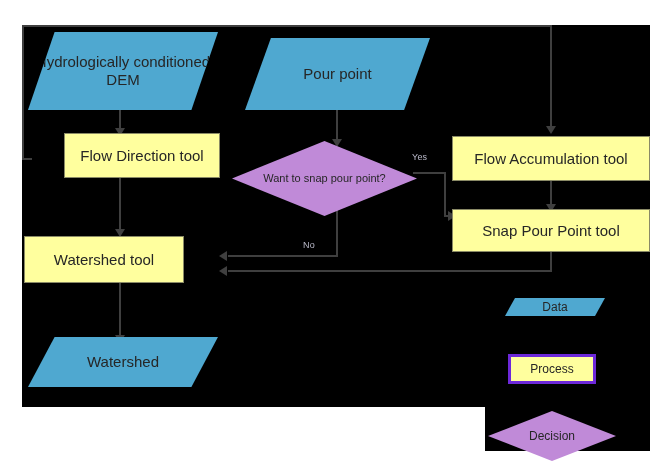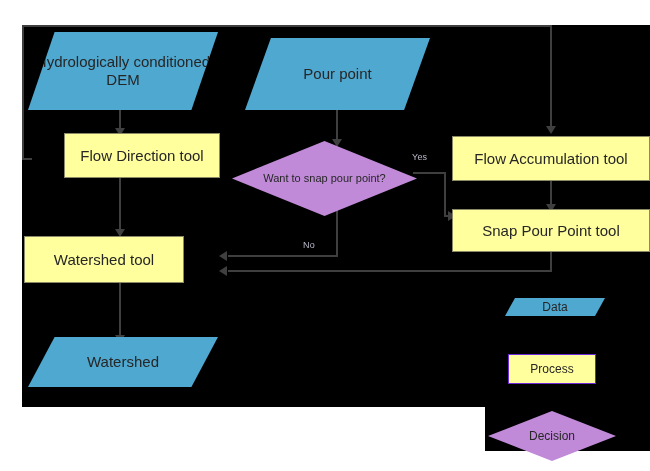--- a/index.html
+++ b/index.html
@@ -22,21 +22,21 @@
 
   .process{background:#ffff9e;border:1px solid #8a8a66;font-size:15px;}
   .data{background:#4fa8d0;font-size:15px;
         clip-path:polygon(14% 0,100% 0,86% 100%,0 100%);}
   .decision{background:#c08ad8;font-size:11px;
         clip-path:polygon(50% 0,100% 50%,50% 100%,0 50%);}
 
   
   .legend-data{background:#4fa8d0;font-size:12px;
         clip-path:polygon(10% 0,100% 0,90% 100%,0 100%);}
-  .legend-process{background:#ffff9e;border:1px solid #6d28d9;font-size:12px;}
+  .legend-process{background:#ffff9e;border:3px solid #6d28d9;font-size:12px;}
   .legend-decision{background:#c08ad8;font-size:12px;
         clip-path:polygon(50% 0,100% 50%,50% 100%,0 50%);}
 
   
   .conn{position:absolute;background:#3f3f3f;}
   .h{height:2px;}
   .v{width:2px;}
   .arrow{position:absolute;width:0;height:0;}
   .arrow-down{border-left:5px solid transparent;border-right:5px solid transparent;
               border-top:8px solid #3f3f3f;}

